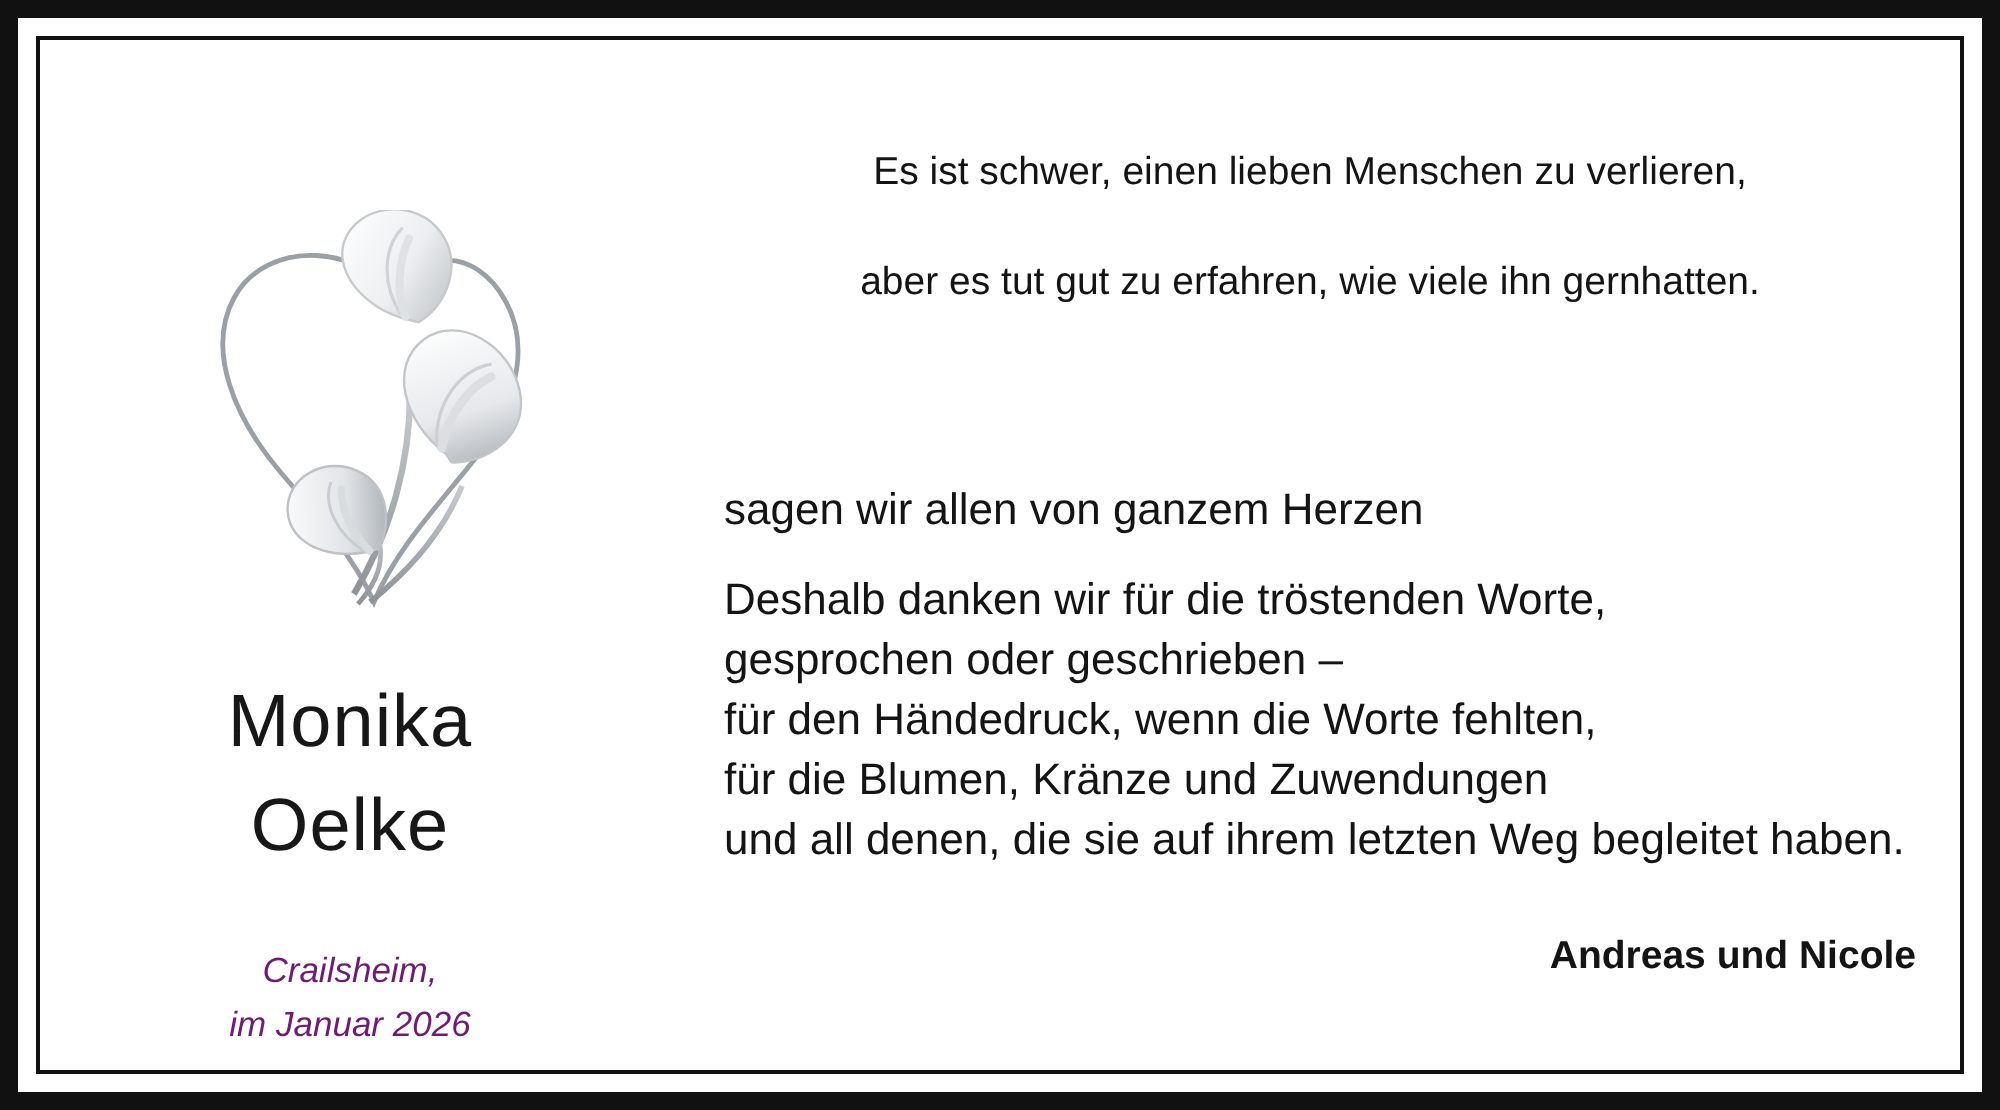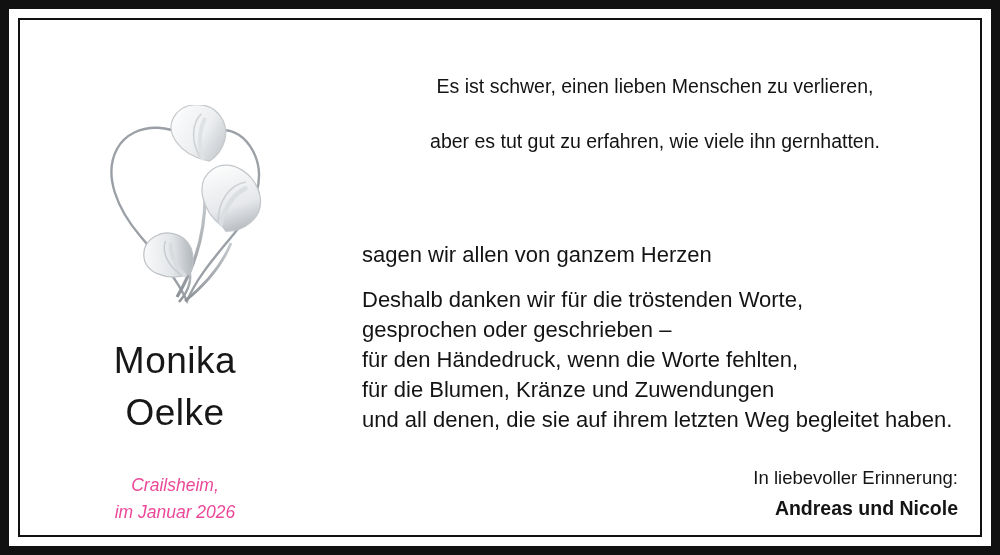--- a/index.html
+++ b/index.html
@@ -69,21 +69,21 @@
 
   .place-date {
     position: absolute;
     left: 0;
     top: 452px;
     width: 310px;
     text-align: center;
     font-style: italic;
     font-size: 17.5px;
     line-height: 27px;
-    color: #ec4899;
+    color: #701a75;
   }
   .place-date span {
     display: block;
   }
 
   
   .right-col {
     position: absolute;
     left: 310px;
     top: 0;
@@ -230,19 +230,18 @@
         <p>
           <span>Deshalb danken wir für die tröstenden Worte,</span>
           <span>gesprochen oder geschrieben –</span>
           <span>für den Händedruck, wenn die Worte fehlten,</span>
           <span>für die Blumen, Kränze und Zuwendungen</span>
           <span>und all denen, die sie auf ihrem letzten Weg begleitet haben.</span>
         </p>
       </div>
 
       <div class="closing">
-        <div>In liebevoller Erinnerung:</div>
         <div class="family">Andreas und Nicole</div>
       </div>
     </div>
 
   </div>
 </div>
 
 </body></html>

